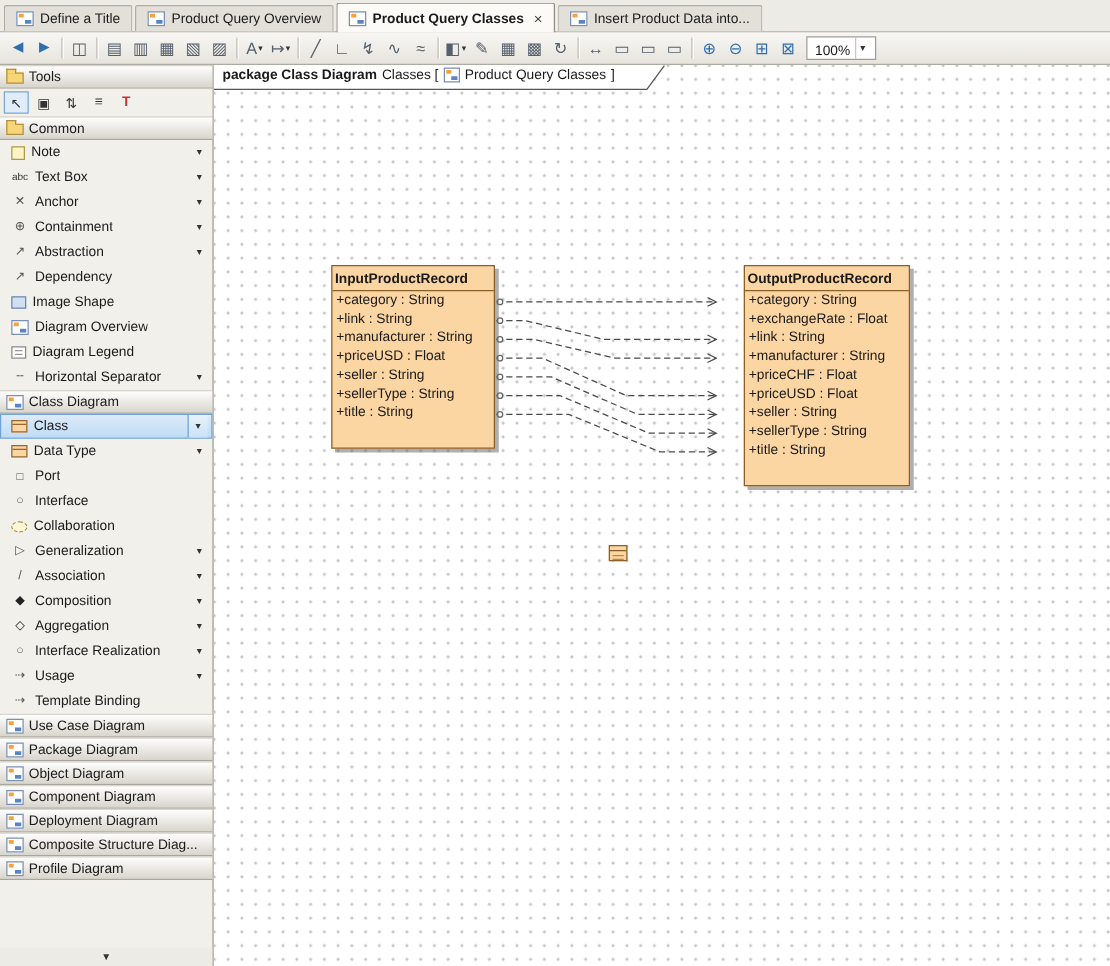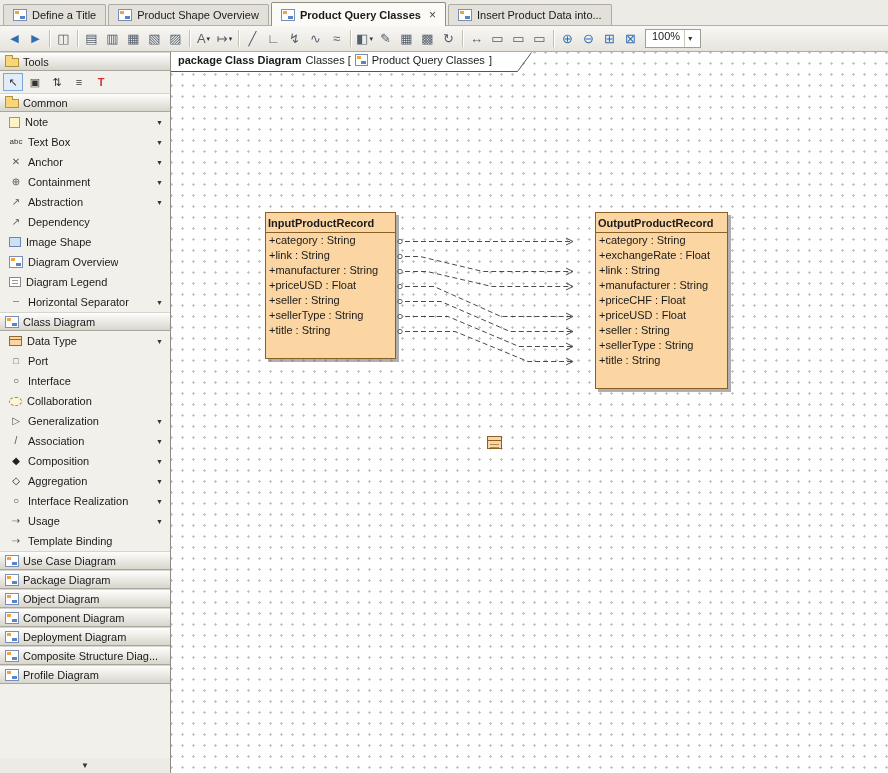--- a/index.html
+++ b/index.html
@@ -15,21 +15,21 @@
 .ico-dgm::before{content:"";position:absolute;left:1px;top:1px;width:4px;height:3px;background:#F4A23C}
 .ico-dgm::after{content:"";position:absolute;right:1px;bottom:1px;width:5px;height:3px;background:#5B84C4}
 
 #toolbar{height:26px;background:linear-gradient(#F8F7F4,#E7E4DD);border-bottom:1px solid #AEABA3;display:flex;align-items:center;padding:0 4px}
 .tbtn{height:21px;min-width:21px;display:flex;align-items:center;justify-content:center;border:1px solid transparent;border-radius:2px;color:#4E5866;padding:0 1px;cursor:default}
 .tbtn span.g{font-size:13px;line-height:13px;color:#55606E}
 .tbtn.nav span.g{color:#2F6EB2;font-size:11px}
 .tbtn.zoom span.g{color:#2F6EB2}
 .tcaret{font-size:7px;color:#333;margin-left:1px}
 .tsep{width:1px;height:17px;background:#C2BFB7;margin:0 3px;box-shadow:1px 0 0 #fff}
-#zoomCombo{display:flex;align-items:flex-start;gap:4px;background:#fff;border:1px solid #A09D95;height:19px;padding:0 3px 0 6px;margin-left:4px;min-width:56px}
+#zoomCombo{display:flex;align-items:flex-end;gap:4px;background:#fff;border:1px solid #A09D95;height:19px;padding:0 3px 0 6px;margin-left:4px;min-width:56px}
 #zoomCombo .cbx{font-size:8px;color:#333;border-left:1px solid #C9C6BE;padding-left:3px;height:100%;display:flex;align-items:center}
 
 #main{flex:1;display:flex;min-height:0}
 #sidebar{width:171px;background:#F2F0EA;border-right:1px solid #8F8C85;display:flex;flex-direction:column;overflow:hidden}
 .sgh{height:19px;min-height:19px;display:flex;align-items:center;gap:4px;padding:0 5px;background:linear-gradient(#FEFEFD,#D8D5CC);border-top:1px solid #D8D5CE;border-bottom:1px solid #A9A69E;white-space:nowrap;overflow:hidden;cursor:default}
 .ico-folder{width:13px;height:9px;min-width:13px;background:#F7D578;border:1px solid #B09140;position:relative;display:inline-block;margin-top:2px}
 .ico-folder::before{content:"";position:absolute;left:-1px;top:-4px;width:6px;height:3px;background:#F7D578;border:1px solid #B09140;border-bottom:none}
 .toolrow{height:22px;min-height:22px;display:flex;align-items:center;padding:1px 3px;gap:2px;background:#F2F0EA}
 .sgtool{width:20px;height:18px;display:flex;align-items:center;justify-content:center;font-size:11px;color:#333;border:1px solid transparent;cursor:default}
 .sgtool.pressed{background:#E0EDF9;border:1px solid #7DA7D9}
@@ -68,21 +68,21 @@
 <body>
 
 <div id="app">
   <div id="tabbar">
       <div class="tab">
         <span class="ic ic-diagram ico-dgm"></span>
         <span>Define a Title</span>
       </div>
       <div class="tab">
         <span class="ic ic-diagram ico-dgm"></span>
-        <span>Product Shape Overview</span>
+        <span>Product Query Overview</span>
       </div>
       <div class="tab active">
         <span class="ic ic-diagram ico-dgm"></span>
         <span>Product Query Classes</span>
         <span class="close">×</span>
       </div>
       <div class="tab">
         <span class="ic ic-diagram ico-dgm"></span>
         <span>Insert Product Data into...</span>
       </div>
@@ -256,20 +256,25 @@
           <span class="lbl">Diagram Legend</span>
         </div>
         <div class="sitem">
           <span class="ic ic-separator">╌</span>
           <span class="lbl">Horizontal Separator</span>
           <span class="caret">▼</span>
         </div>
         <div class="sgh">
           <span class="ic ic-diagram ico-dgm"></span>
           <span>Class Diagram</span>
+        </div>
+        <div class="sitem selected">
+          <span class="ic ic-class ico-class"></span>
+          <span class="lbl">Class</span>
+          <span class="caret">▼</span>
         </div>
         <div class="sitem">
           <span class="ic ic-datatype ico-class"></span>
           <span class="lbl">Data Type</span>
           <span class="caret">▼</span>
         </div>
         <div class="sitem">
           <span class="ic ic-port">□</span>
           <span class="lbl">Port</span>
         </div>

